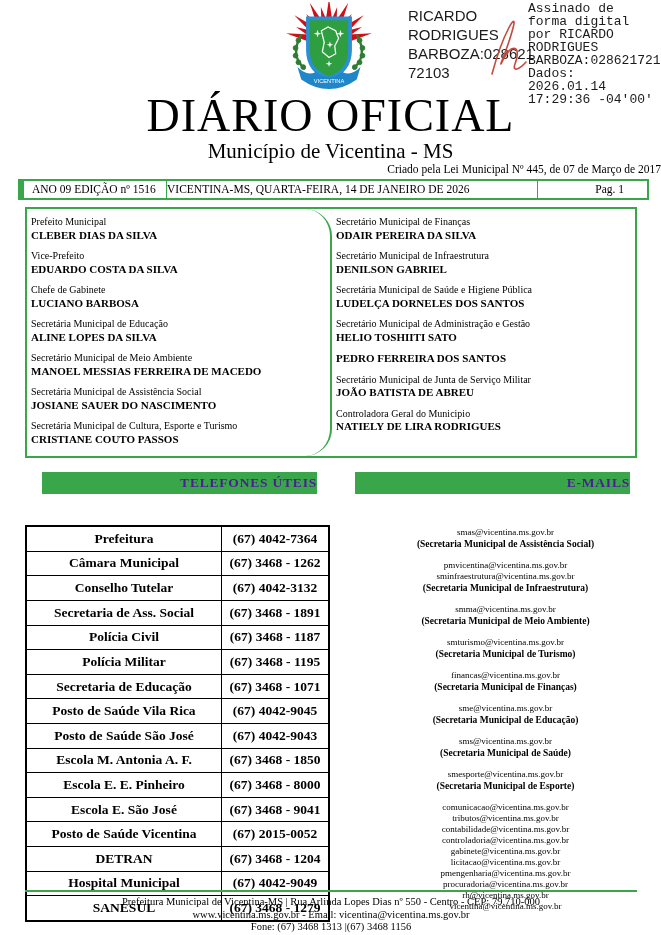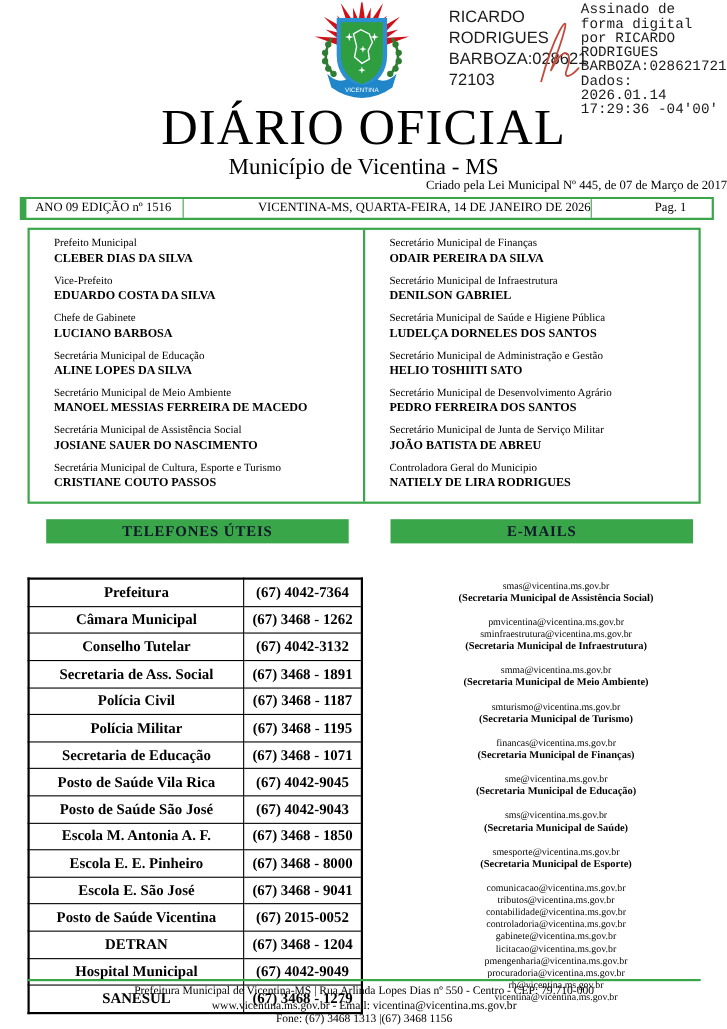--- a/index.html
+++ b/index.html
@@ -27,36 +27,36 @@
   .created{text-align:right;font-size:11.5px;line-height:13px;}
   
   .edition-bar{
     margin:3px 0 0 18px;width:631px;display:flex;box-sizing:border-box;
     border-top:2px solid var(--green);border-bottom:2px solid var(--green);
     border-left:6px solid var(--green);border-right:2px solid var(--green);
     height:21px;align-items:center;
   }
   .bar-cell{font-weight:normal;font-size:11.5px;line-height:17px;white-space:nowrap;}
   .bar-edition{width:134px;padding-left:8px;border-right:1.5px solid var(--green);align-self:stretch;display:flex;align-items:center;}
-  .bar-date{flex:1;text-align:right;}
+  .bar-date{flex:1;text-align:left;}
   .bar-page{width:86px;text-align:center;padding-right:23px;border-left:1.5px solid var(--green);align-self:stretch;display:flex;align-items:center;justify-content:flex-end;}
   
   .officials{
     margin:7px 24px 0 25px;border:2px solid var(--green);display:flex;box-sizing:border-box;
   }
-  .off-col{flex:1;padding:7px 10px 2px 22px;}
+  .off-col{flex:1;padding:7px 10px 2px 4px;border-radius:27px;}
   .off-col.left{border-right:2px solid var(--green);}
   .entry{margin-bottom:8px;}
   .role{font-size:10px;line-height:12.5px;}
   .oname{font-size:11px;line-height:13.5px;font-weight:bold;}
   
   .banners{margin:14px 0 0 42px;display:flex;gap:38px;}
   .banner{
-    width:275px;height:22px;line-height:22px;background:var(--green);color:#0f172a;
-    text-align:center;font-weight:bold;font-size:13.5px;letter-spacing:0.8px;
+    width:275px;height:22px;line-height:22px;background:var(--green);color:#4c1d95;
+    text-align:right;font-weight:bold;font-size:13.5px;letter-spacing:0.8px;
   }
   
   .main-row{display:flex;margin-top:31px;font-family:Liberation Serif, serif;}
   .phone-table{
     margin-left:25px;width:305px;border-collapse:collapse;border:2px solid #000;
   }
   .phone-table td{
     border:1.5px solid #000;font-weight:bold;font-size:13.5px;text-align:center;
     height:21px;padding:0 2px;
   }
@@ -192,21 +192,20 @@
     </div>
     <div class="entry">
       <div class="role">Secretária Municipal de Saúde e Higiene Pública</div>
       <div class="oname">LUDELÇA DORNELES DOS SANTOS</div>
     </div>
     <div class="entry">
       <div class="role">Secretário Municipal de Administração e Gestão</div>
       <div class="oname">HELIO TOSHIITI SATO</div>
     </div>
     <div class="entry">
-      <div class="role">Secretário Municipal de Desenvolvimento Agrário</div>
       <div class="oname">PEDRO FERREIRA DOS SANTOS</div>
     </div>
     <div class="entry">
       <div class="role">Secretário Municipal de Junta de Serviço Militar</div>
       <div class="oname">JOÃO BATISTA DE ABREU</div>
     </div>
     <div class="entry">
       <div class="role">Controladora Geral do Municipio</div>
       <div class="oname">NATIELY DE LIRA RODRIGUES</div>
     </div>

